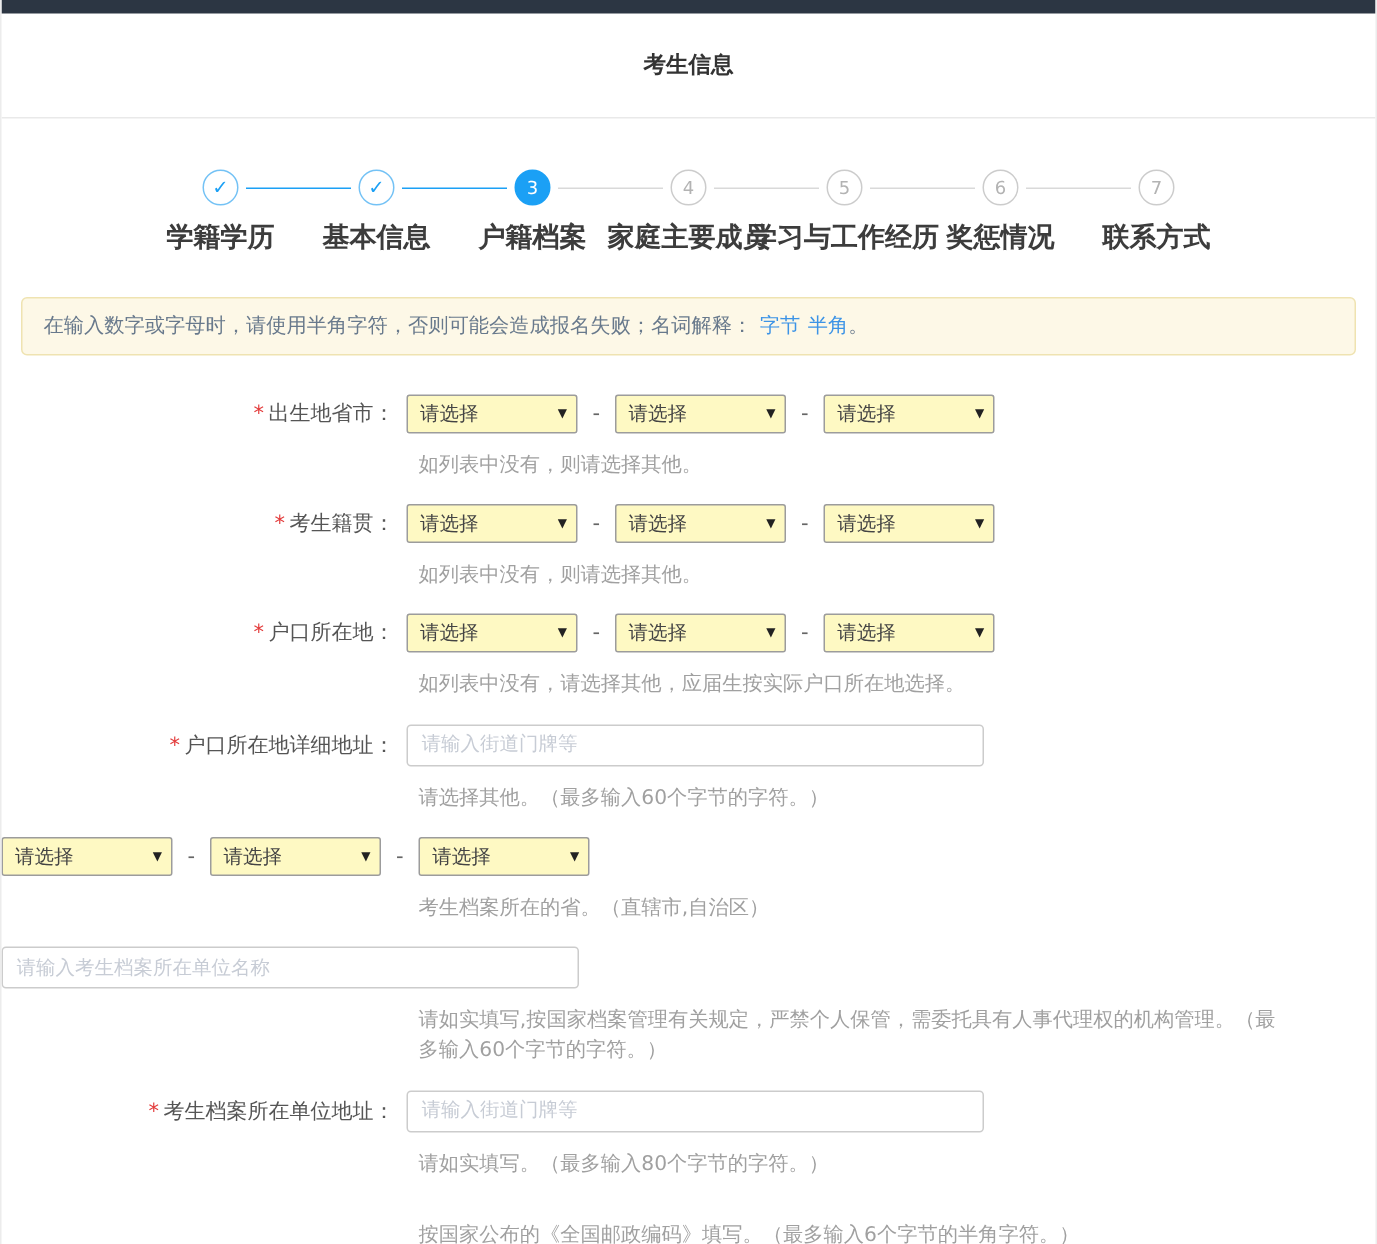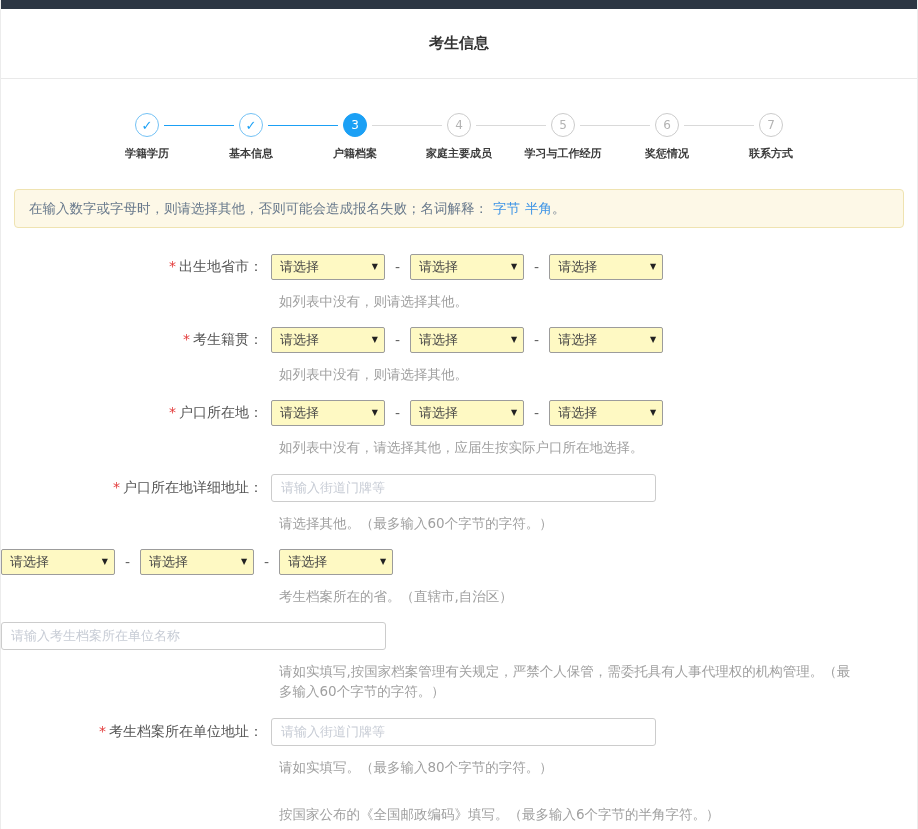--- a/index.html
+++ b/index.html
@@ -27,21 +27,21 @@
   .step:first-child::before { display:none; }
   .step.line-blue::before { background:#1ba0f5; }
   .step-circle {
     width:24px; height:24px; border-radius:50%; background:#fff;
     display:flex; align-items:center; justify-content:center;
     font-size:12px; position:relative; z-index:1;
   }
   .step.done .step-circle { border:1px solid #74c2f5; color:#1ba0f5; font-size:13px; }
   .step.active .step-circle { background:#1ba0f5; border:1px solid #1ba0f5; color:#fff; }
   .step.pending .step-circle { border:1px solid #ccc; color:#b3b3b3; }
-  .step-label { margin-top:9px; font-size:11px; font-weight:bold; color:#3c3c3c; white-space:nowrap; }
+  .step-label { margin-top:9px; font-size:18px; font-weight:bold; color:#3c3c3c; white-space:nowrap; }
 
   
   .notice {
     margin:14px 13px 26px; padding:9px 14px;
     background:#fdf8e7; border:1px solid #efe3b1; border-radius:4px;
     font-size:13.5px; color:#68798c; line-height:1.4;
   }
   .notice a { color:#3c93e6; text-decoration:none; margin-left:5px; cursor:pointer; }
 
   
@@ -58,21 +58,21 @@
     width:114px; height:26px; background:#fef9c3;
     border:1px solid #9c9c9c; border-radius:2px;
     display:flex; align-items:center; justify-content:space-between;
     padding:0 6px 0 8px; font-size:13px; color:#444; cursor:default;
   }
   .fake-select .arrow { font-size:8px; color:#222; line-height:1; }
   .sep { margin:0 10px; color:#666; }
   .text-input {
     width:385px; height:28px; border:1px solid #ccc; border-radius:3px;
     padding:0 9px; font-size:13px; color:#333; outline:none;
-    font-family:Liberation Serif, serif;
+    font-family:Liberation Mono, monospace;
   }
   .text-input::placeholder { color:#c7ccd5; }
   .row-hint {
     margin:11px 0 0 278px; max-width:580px;
     font-size:13.5px; color:#a0a0a0; line-height:1.5;
   }
 </style>
 </head>
 <body>
 
@@ -111,21 +111,21 @@
     <div class="step-circle">6</div>
     <div class="step-label">奖惩情况</div>
   </div>
   <div class="step pending">
     <div class="step-circle">7</div>
     <div class="step-label">联系方式</div>
   </div>
 </div>
 
 <div class="notice">
-  <span>在输入数字或字母时，则请选择其他，否则可能会造成报名失败；名词解释：</span><a>字节</a><a>半角</a><span>。</span>
+  <span>在输入数字或字母时，请使用半角字符，否则可能会造成报名失败；名词解释：</span><a>字节</a><a>半角</a><span>。</span>
 </div>
 
 <div class="form">
 
   <div class="form-row">
     <div class="row-line">
       <label class="row-label">
         <span class="req">*</span><span>出生地省市：</span>
       </label>
       <div class="controls">

